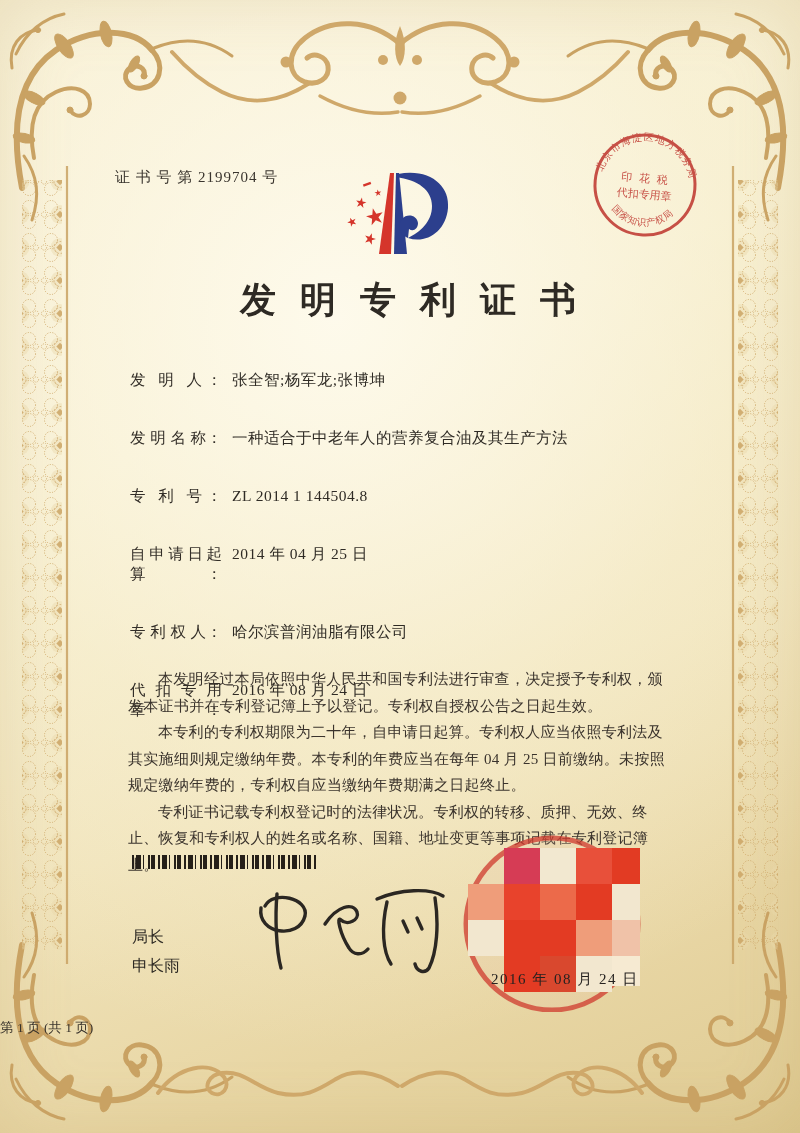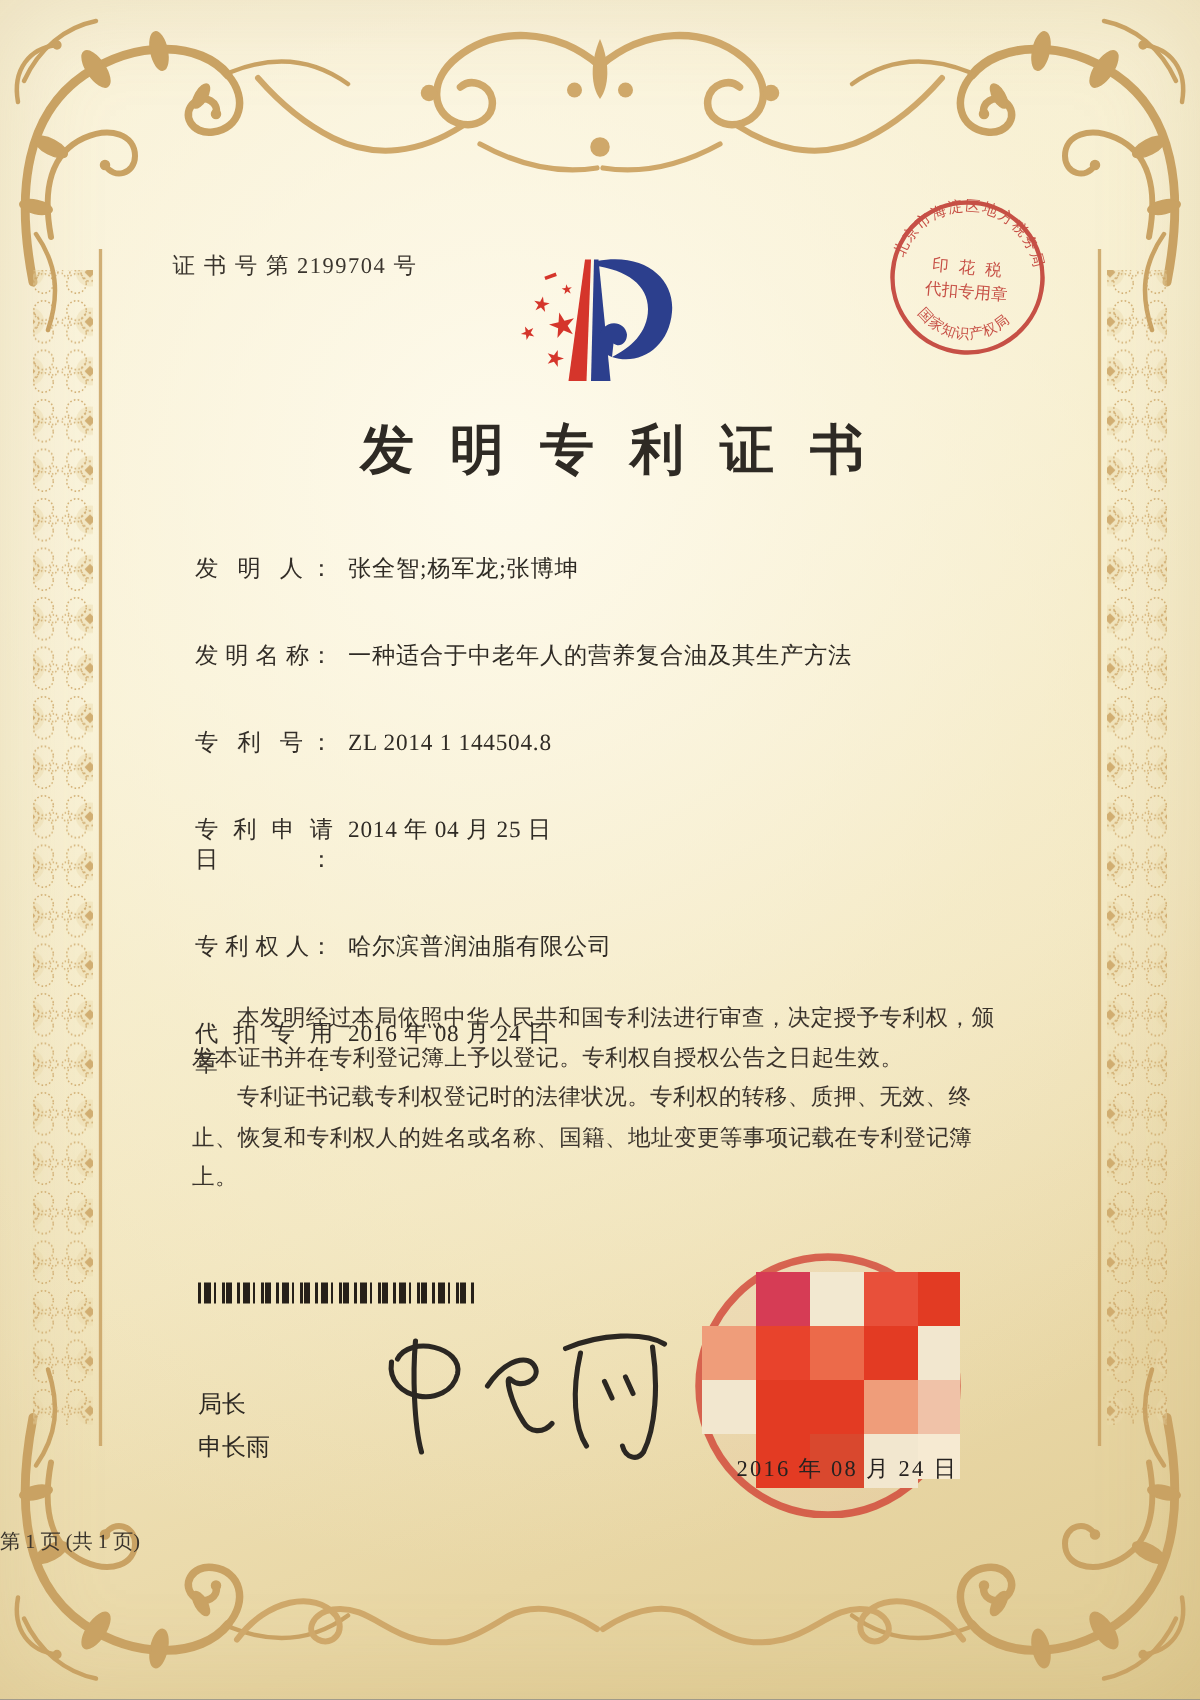--- a/index.html
+++ b/index.html
@@ -163,35 +163,36 @@
     </div>
     <div class="f-row">
       <span class="f-label">发 明 名 称：</span>
       <span class="f-value">一种适合于中老年人的营养复合油及其生产方法</span>
     </div>
     <div class="f-row">
       <span class="f-label">专 利 号：</span>
       <span class="f-value">ZL 2014 1 144504.8</span>
     </div>
     <div class="f-row">
-      <span class="f-label">专利申请日：</span>
+      <span class="f-label">自申请日起算：</span>
       <span class="f-value">2014 年 04 月 25 日</span>
     </div>
     <div class="f-row">
       <span class="f-label">专 利 权 人：</span>
       <span class="f-value">哈尔滨普润油脂有限公司</span>
     </div>
     <div class="f-row">
       <span class="f-label">代扣专用章：</span>
       <span class="f-value">2016 年 08 月 24 日</span>
     </div>
   </div>
 
   <div class="abs z3 body-text">
     <p>本发明经过本局依照中华人民共和国专利法进行审查，决定授予专利权，颁发本证书并在专利登记簿上予以登记。专利权自授权公告之日起生效。</p>
+    <p>本专利的专利权期限为二十年，自申请日起算。专利权人应当依照专利法及其实施细则规定缴纳年费。本专利的年费应当在每年 04 月 25 日前缴纳。未按照规定缴纳年费的，专利权自应当缴纳年费期满之日起终止。</p>
     <p>专利证书记载专利权登记时的法律状况。专利权的转移、质押、无效、终止、恢复和专利权人的姓名或名称、国籍、地址变更等事项记载在专利登记簿上。</p>
   </div>
 
   <div class="abs z3 barcode"></div>
 
   <div class="abs z3 director">
     <div>局长</div>
     <div>申长雨</div>
   </div>
 

